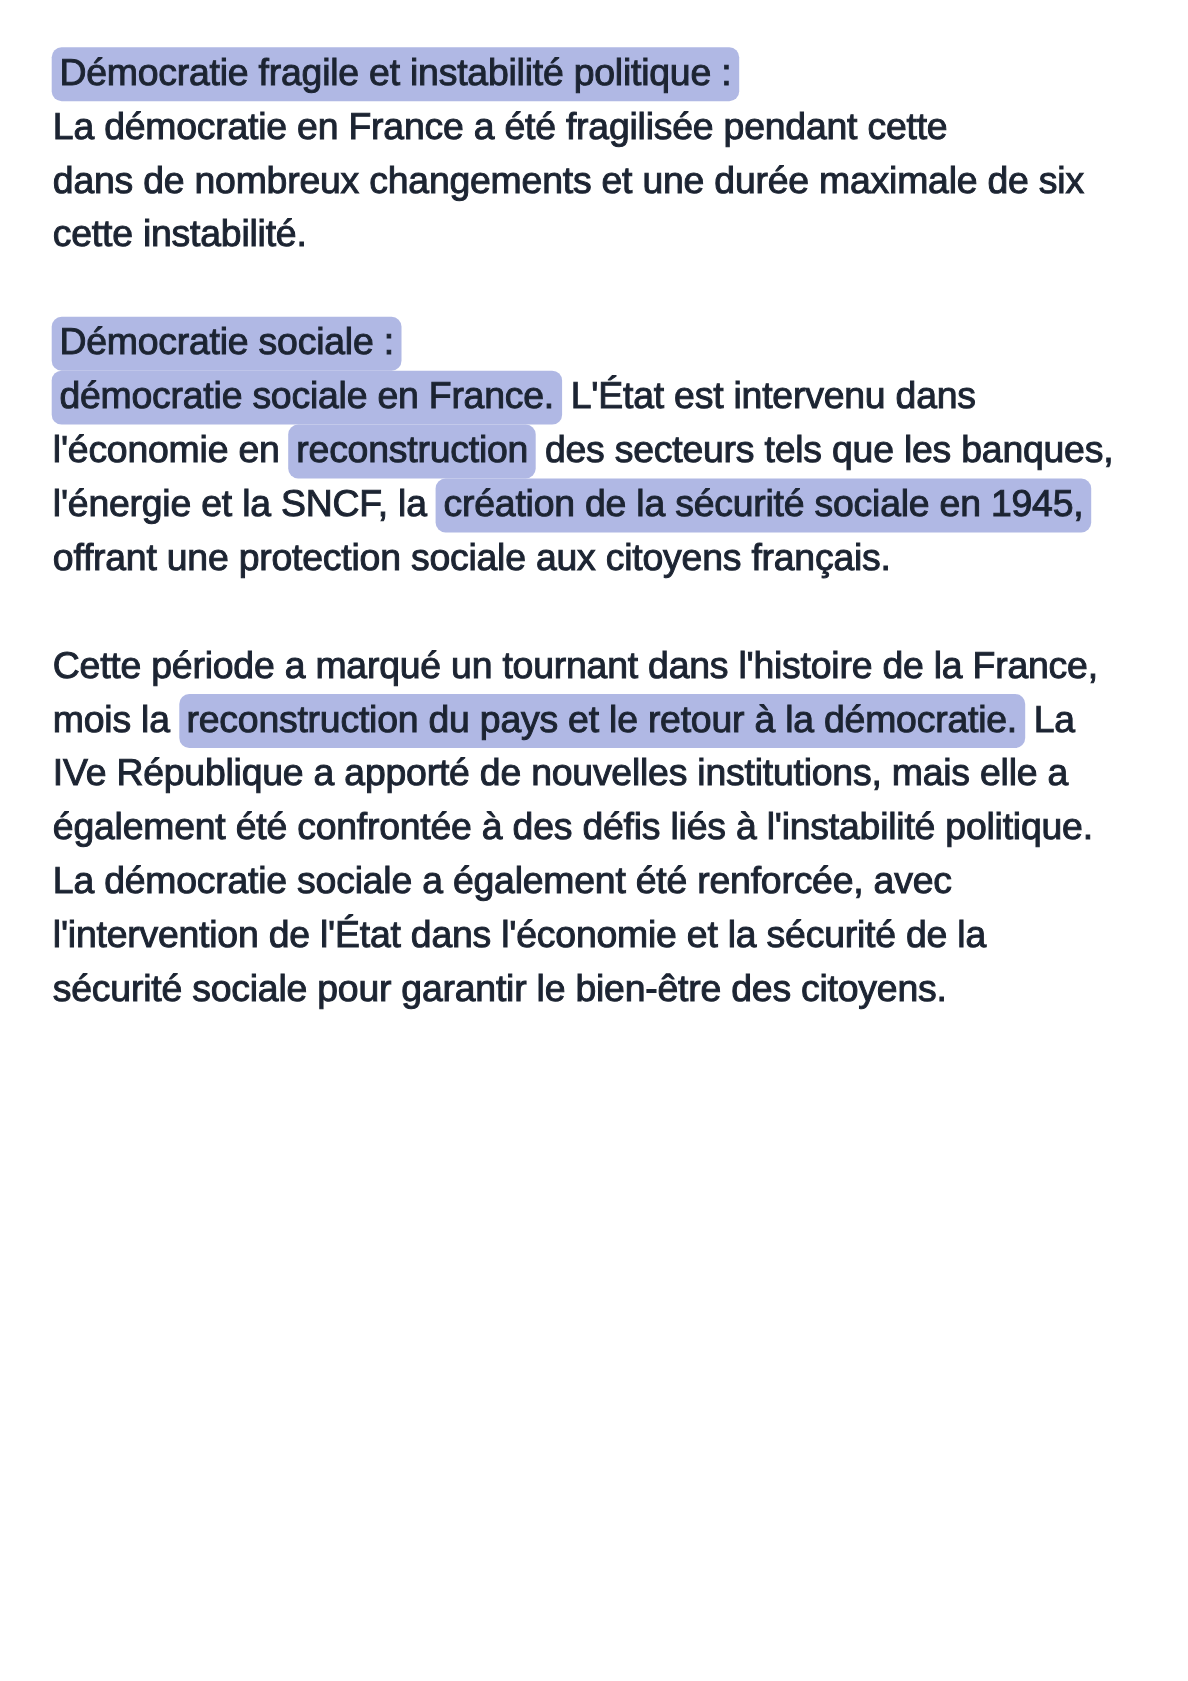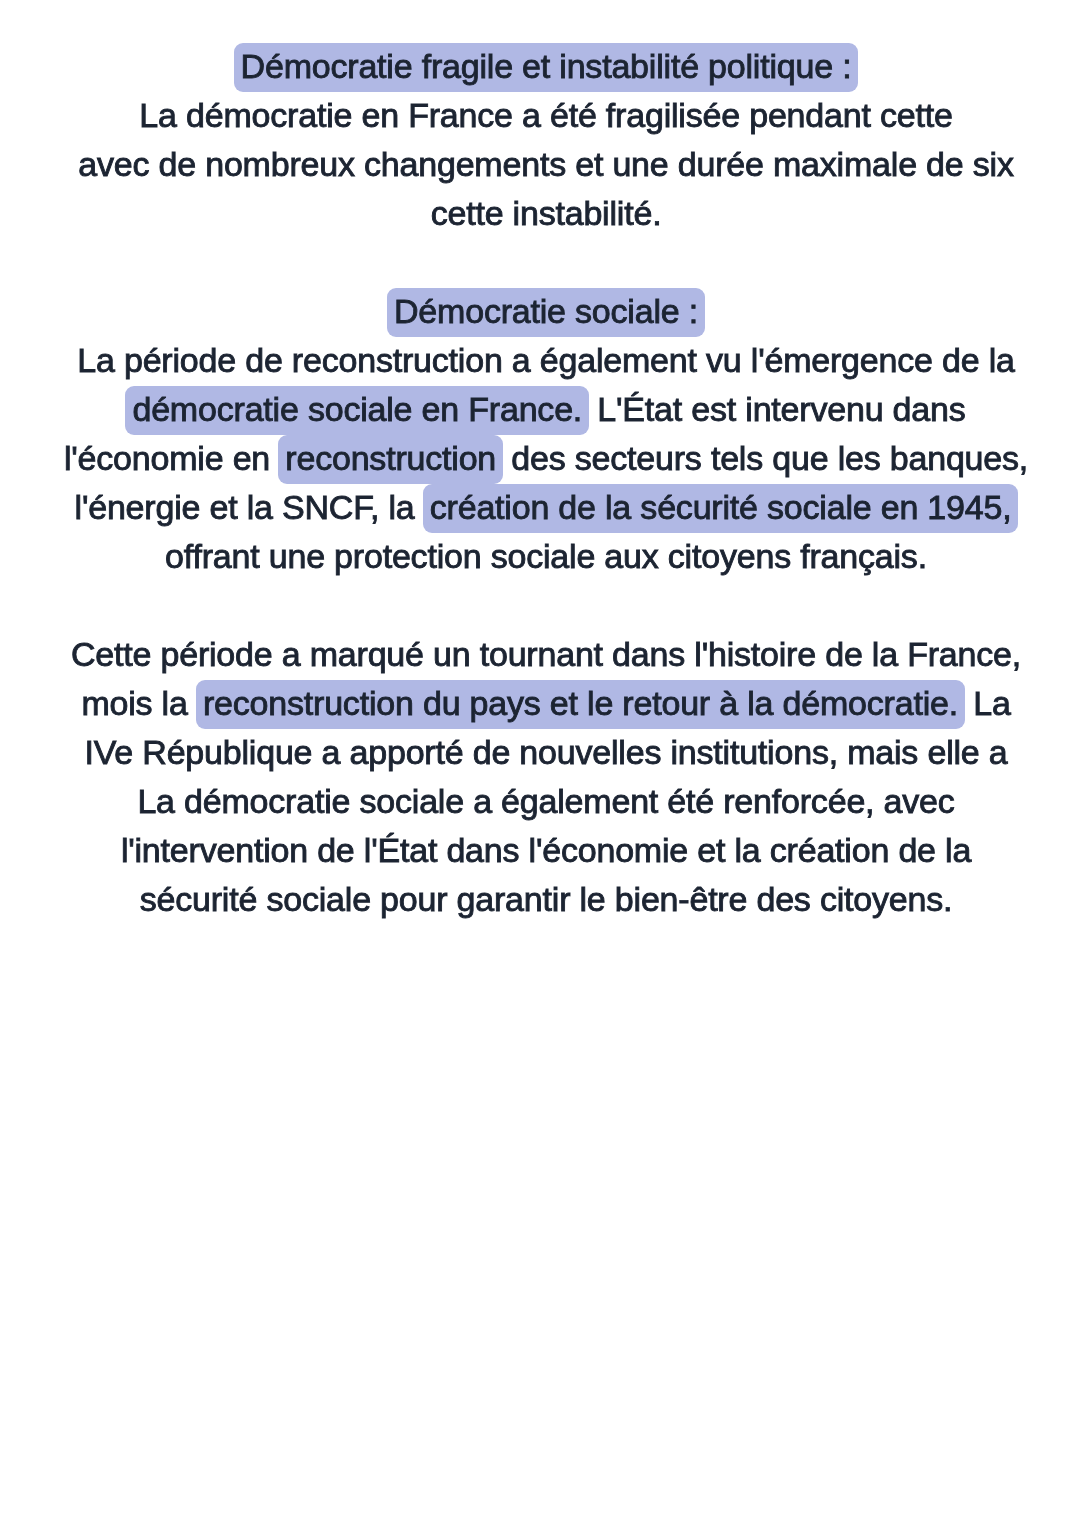--- a/index.html
+++ b/index.html
@@ -24,21 +24,20 @@
     color: var(--text-color, #1c2432);
     font-size: 34px;
     line-height: 49px;
     font-weight: normal;
     letter-spacing: -0.2px;
     -webkit-text-stroke: 0.9px currentColor;
   }
   .line {
     white-space: pre;
     height: 49px;
-    text-align: center;
   }
   .para-gap {
     height: 49px;
   }
   .run {
     vertical-align: baseline;
     margin-top: 48px;
   }
   .hl {
     background: var(--highlight-color, #b0b8e4);
@@ -47,30 +46,30 @@
     margin: 0 -1px;
   }
 </style>
 </head>
 <body>
 
 <div class="page">
   <div class="doc" id="doc">
       <div class="line"><span class="run hl">Démocratie fragile et instabilité politique :</span></div>
       <div class="line"><span class="run">La démocratie en France a été fragilisée pendant cette</span></div>
-      <div class="line"><span class="run">avec de nombreux changements et une durée maximale de six</span></div>
+      <div class="line"><span class="run">dans de nombreux changements et une durée maximale de six</span></div>
       <div class="line"><span class="run">cette instabilité.</span></div>
       <div class="para-gap"></div>
       <div class="line"><span class="run hl">Démocratie sociale :</span></div>
-      <div class="line"><span class="run">La période de reconstruction a également vu l'émergence de la</span></div>
       <div class="line"><span class="run hl">démocratie sociale en France.</span><span class="run"> L'État est intervenu dans</span></div>
       <div class="line"><span class="run">l'économie en </span><span class="run hl">reconstruction</span><span class="run"> des secteurs tels que les banques,</span></div>
       <div class="line"><span class="run">l'énergie et la SNCF, la </span><span class="run hl">création de la sécurité sociale en 1945,</span></div>
       <div class="line"><span class="run">offrant une protection sociale aux citoyens français.</span></div>
       <div class="para-gap"></div>
       <div class="line"><span class="run">Cette période a marqué un tournant dans l'histoire de la France,</span></div>
       <div class="line"><span class="run">mois la </span><span class="run hl">reconstruction du pays et le retour à la démocratie.</span><span class="run"> La</span></div>
       <div class="line"><span class="run">IVe République a apporté de nouvelles institutions, mais elle a</span></div>
+      <div class="line"><span class="run">également été confrontée à des défis liés à l'instabilité politique.</span></div>
       <div class="line"><span class="run">La démocratie sociale a également été renforcée, avec</span></div>
-      <div class="line"><span class="run">l'intervention de l'État dans l'économie et la création de la</span></div>
+      <div class="line"><span class="run">l'intervention de l'État dans l'économie et la sécurité de la</span></div>
       <div class="line"><span class="run">sécurité sociale pour garantir le bien-être des citoyens.</span></div>
     </div>
 </div>
 
 </body></html>

